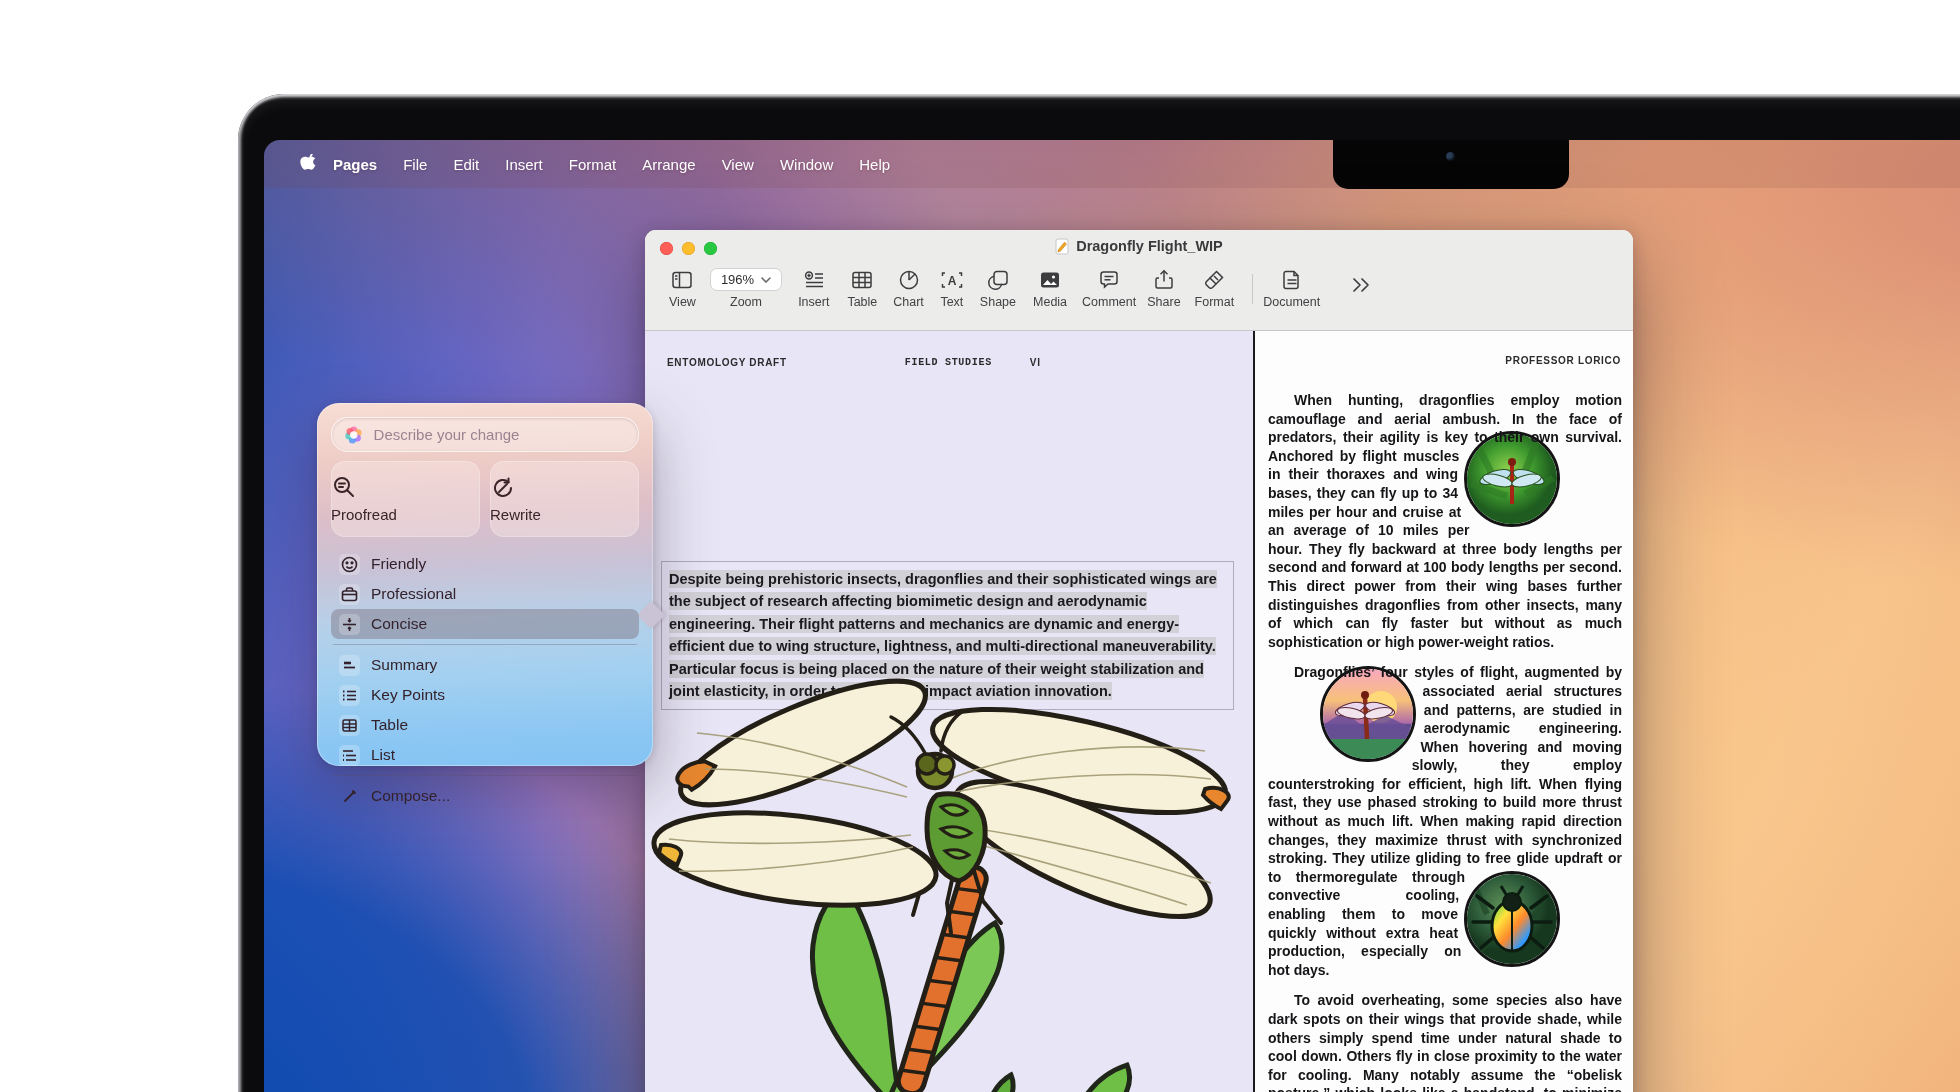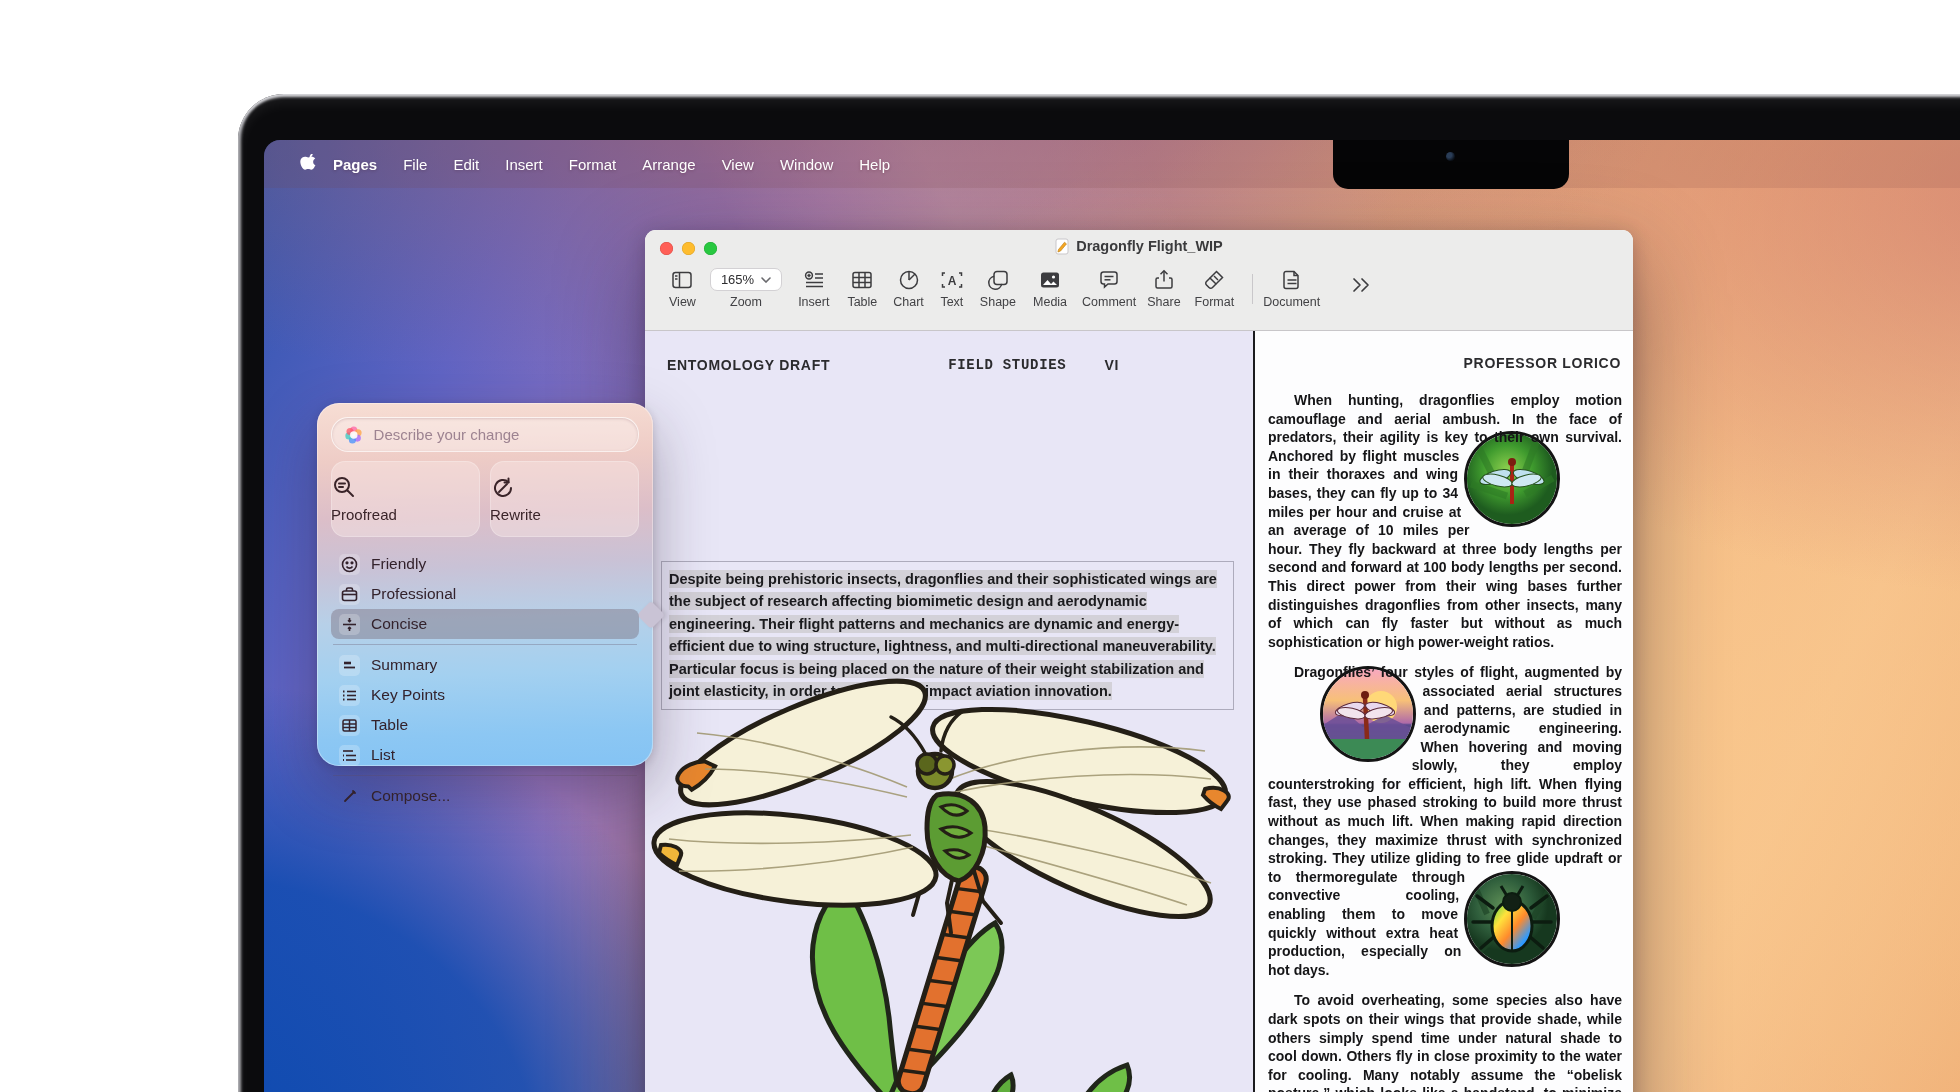--- a/index.html
+++ b/index.html
@@ -38,21 +38,21 @@
   .tbi{display:flex;flex-direction:column;align-items:center;gap:3px;color:#424245;font-size:12.5px;}
   .tbi svg{display:block;}
   .tb-sep{width:1px;height:30px;background:#c9c7ca;margin:6px 10px 0 10px;}
   .zoombtn{display:flex;align-items:center;gap:7px;background:#fff;border:1px solid #d3d1d4;border-radius:7px;
            padding:3px 10px;font-size:13px;color:#2e2e30;margin-bottom:1px;}
   
   .doc{position:absolute;left:0;top:101px;right:0;bottom:0;background:#fff;}
   .doc-left{position:absolute;left:0;top:0;width:608px;bottom:0;background:#e8e6f6;overflow:hidden;}
   .col-rule{position:absolute;left:608px;top:0;width:2px;bottom:0;background:#1b1b1e;}
   .doc-right{position:absolute;left:610px;right:0;top:0;bottom:0;background:#fdfdfe;}
-  .kicker{font-size:14px;font-weight:bold;letter-spacing:.7px;color:#2b2b2e;}
+  .kicker{font-size:10px;font-weight:bold;letter-spacing:.7px;color:#2b2b2e;}
   .kickrow{position:absolute;left:22px;top:26px;right:16px;display:flex;}
   .headline{position:absolute;left:20px;top:48px;width:575px;font-family:"DejaVu Serif",serif;
             font-size:45px;line-height:1.17;letter-spacing:-1px;color:#131318;}
   .introbox{position:absolute;left:16px;top:230px;width:557px;border:1.5px solid #adabbc;padding:6px 7px;}
   .intro{font-size:14.5px;font-weight:bold;line-height:1.55;color:#1b1b1e;margin:0;}
   .hl{background:#d3d1d8;box-decoration-break:clone;-webkit-box-decoration-break:clone;padding:1px 0;}
   .bigart{position:absolute;left:0;top:346px;width:608px;height:440px;}
   .byline{position:absolute;right:12px;top:24px;text-align:right;}
   .rc-text{position:absolute;left:13px;right:11px;top:48px;color:#151517;font-size:14px;font-weight:600;
            line-height:18.6px;text-align:justify;}
@@ -132,21 +132,21 @@
             <svg width="24" height="24" viewBox="0 0 24 24" fill="none" stroke="#3c3c3f" stroke-width="1.5">
               <rect x="3" y="4.5" width="18" height="15" rx="2.5"></rect>
                 <line x1="9.5" y1="4.5" x2="9.5" y2="19.5"></line>
                 <line x1="5" y1="8" x2="7.5" y2="8"></line>
                 <line x1="5" y1="11" x2="7.5" y2="11"></line>
             </svg>
             <span>View</span>
           </div>
           <div class="tbi" style="margin-right:16px;">
             <div class="zoombtn">
-              <span>165%</span>
+              <span>196%</span>
               <svg width="10" height="6" viewBox="0 0 10 6">
                   <path d="M1 1l4 4 4-4" fill="none" stroke="#6a6a6e" stroke-width="1.6" stroke-linecap="round"></path>
                 </svg>
             </div>
             <span>Zoom</span>
           </div>
           <div class="tbi" style="margin-right:18px;">
             <svg width="24" height="24" viewBox="0 0 24 24" fill="none" stroke="#3c3c3f" stroke-width="1.5">
               <circle cx="7" cy="7.5" r="3.4"></circle>
                 <line x1="7" y1="5.8" x2="7" y2="9.2"></line>

